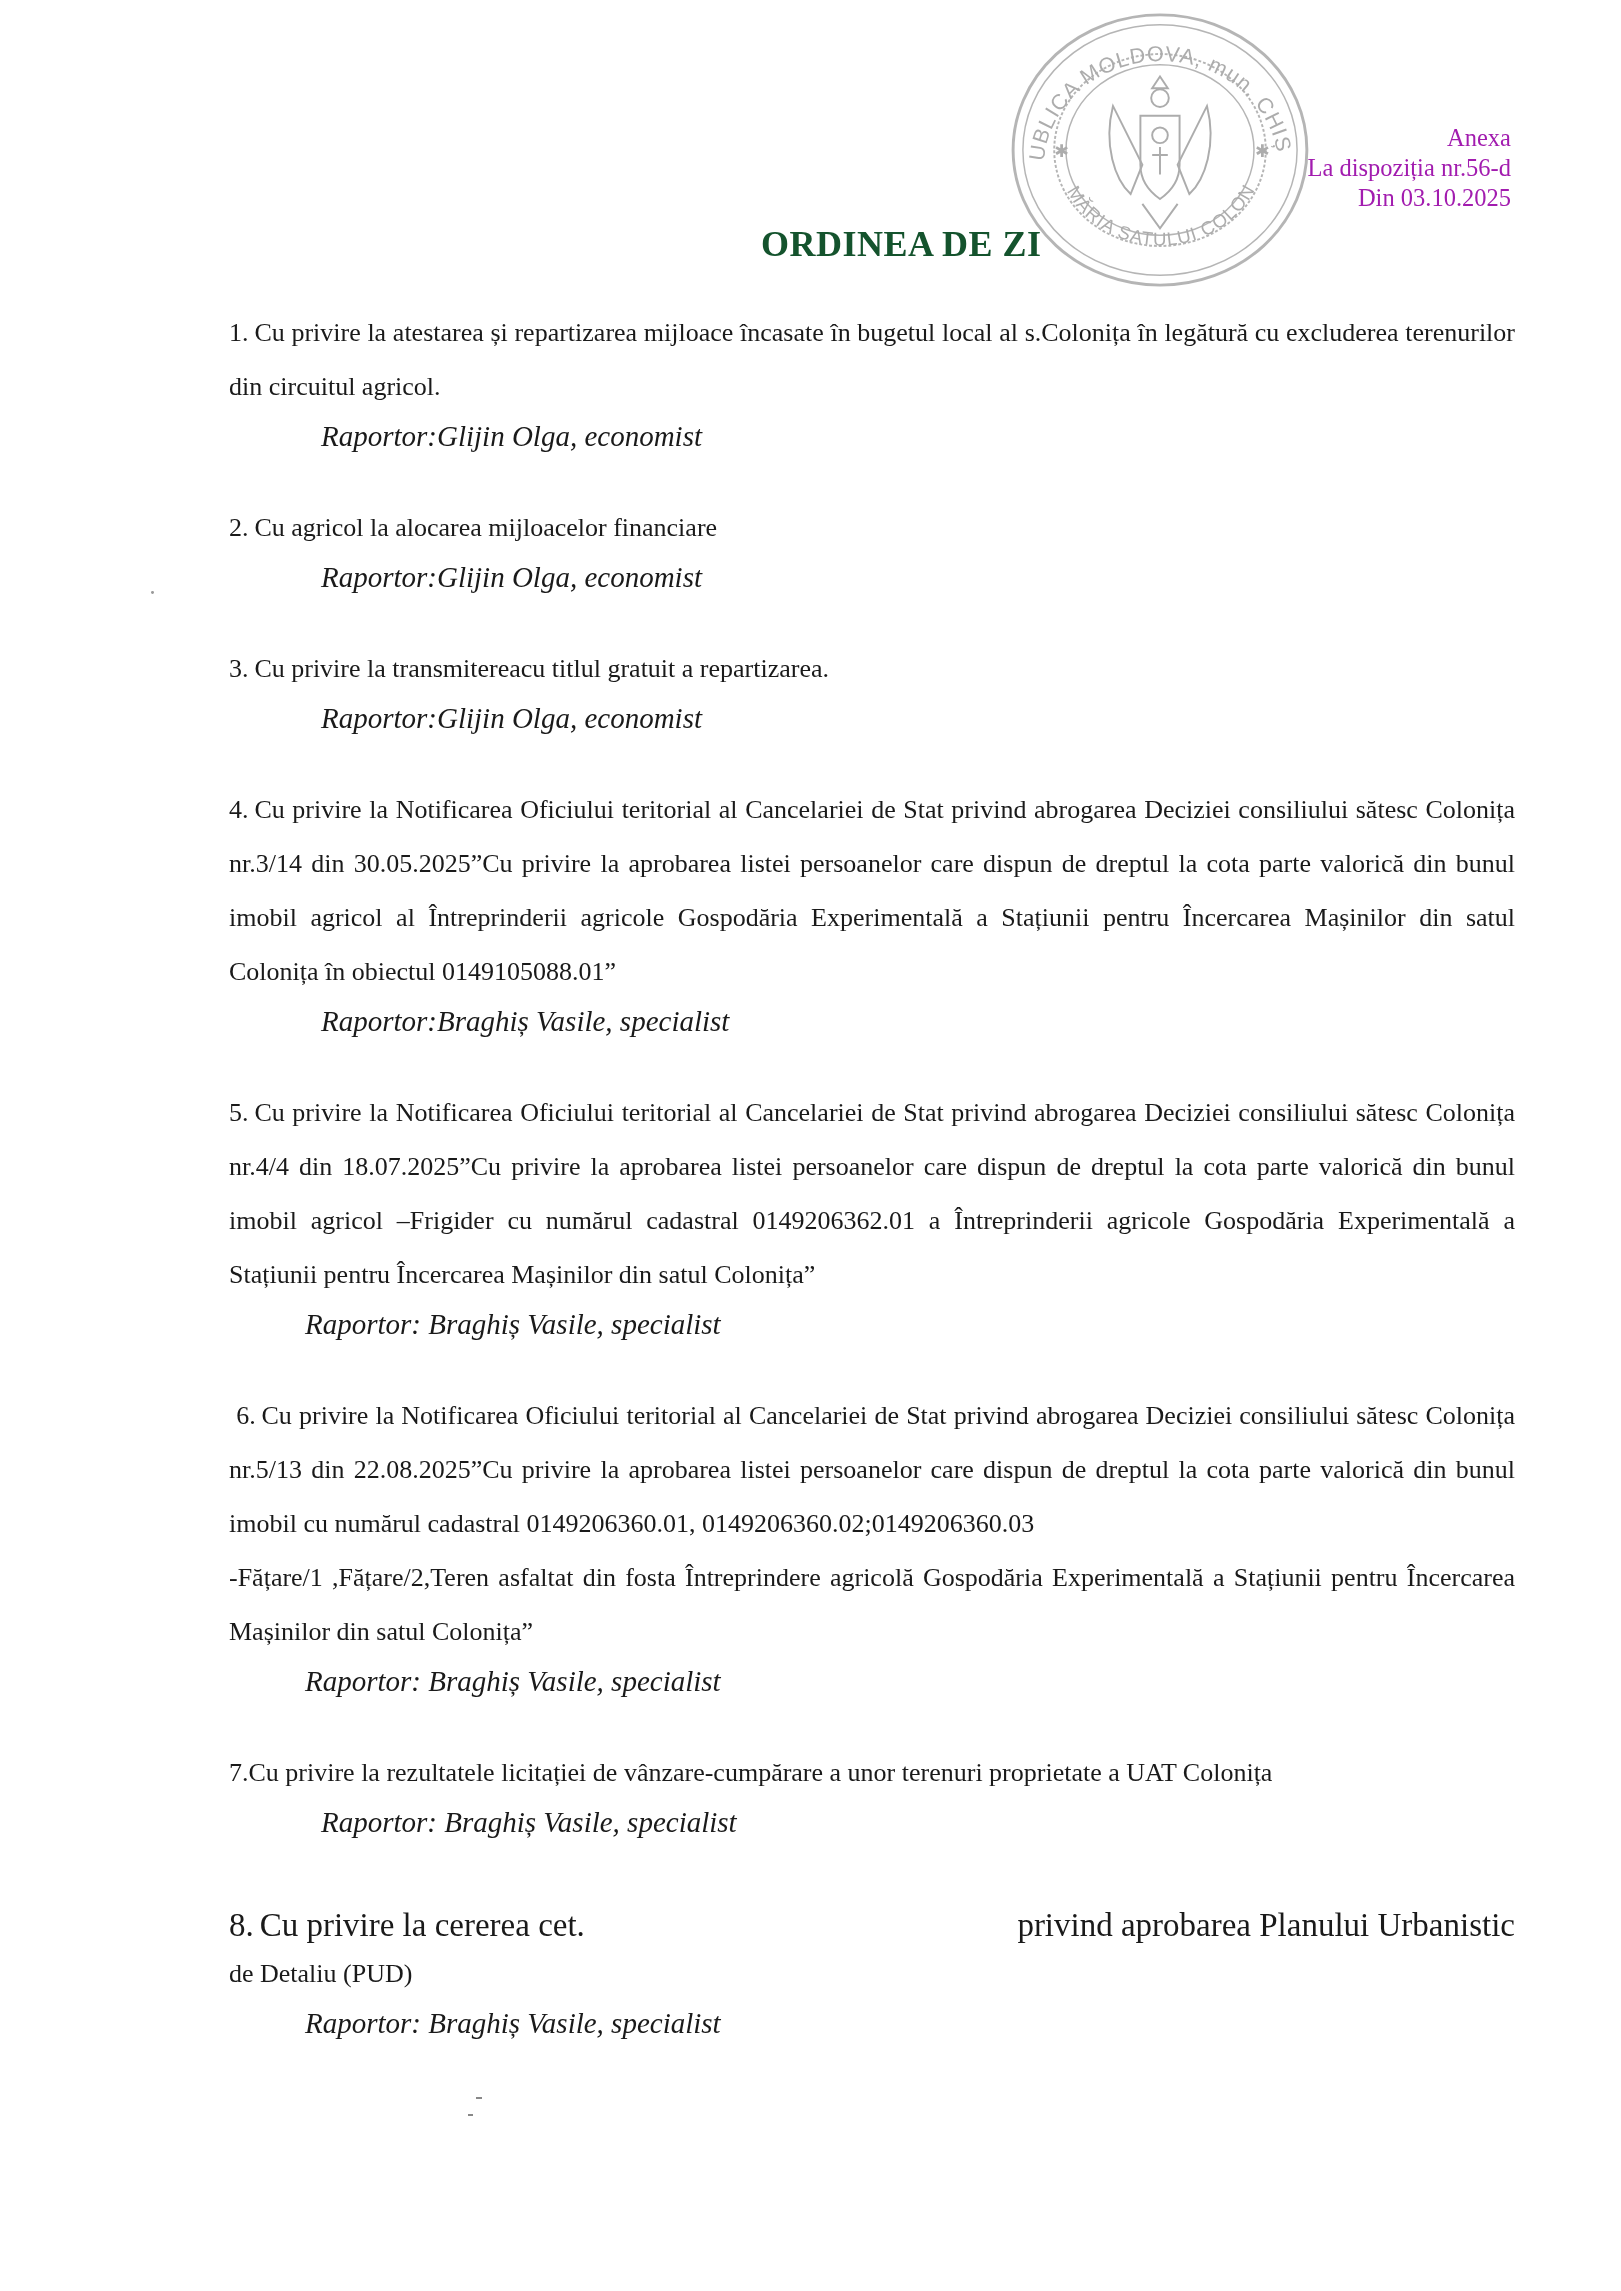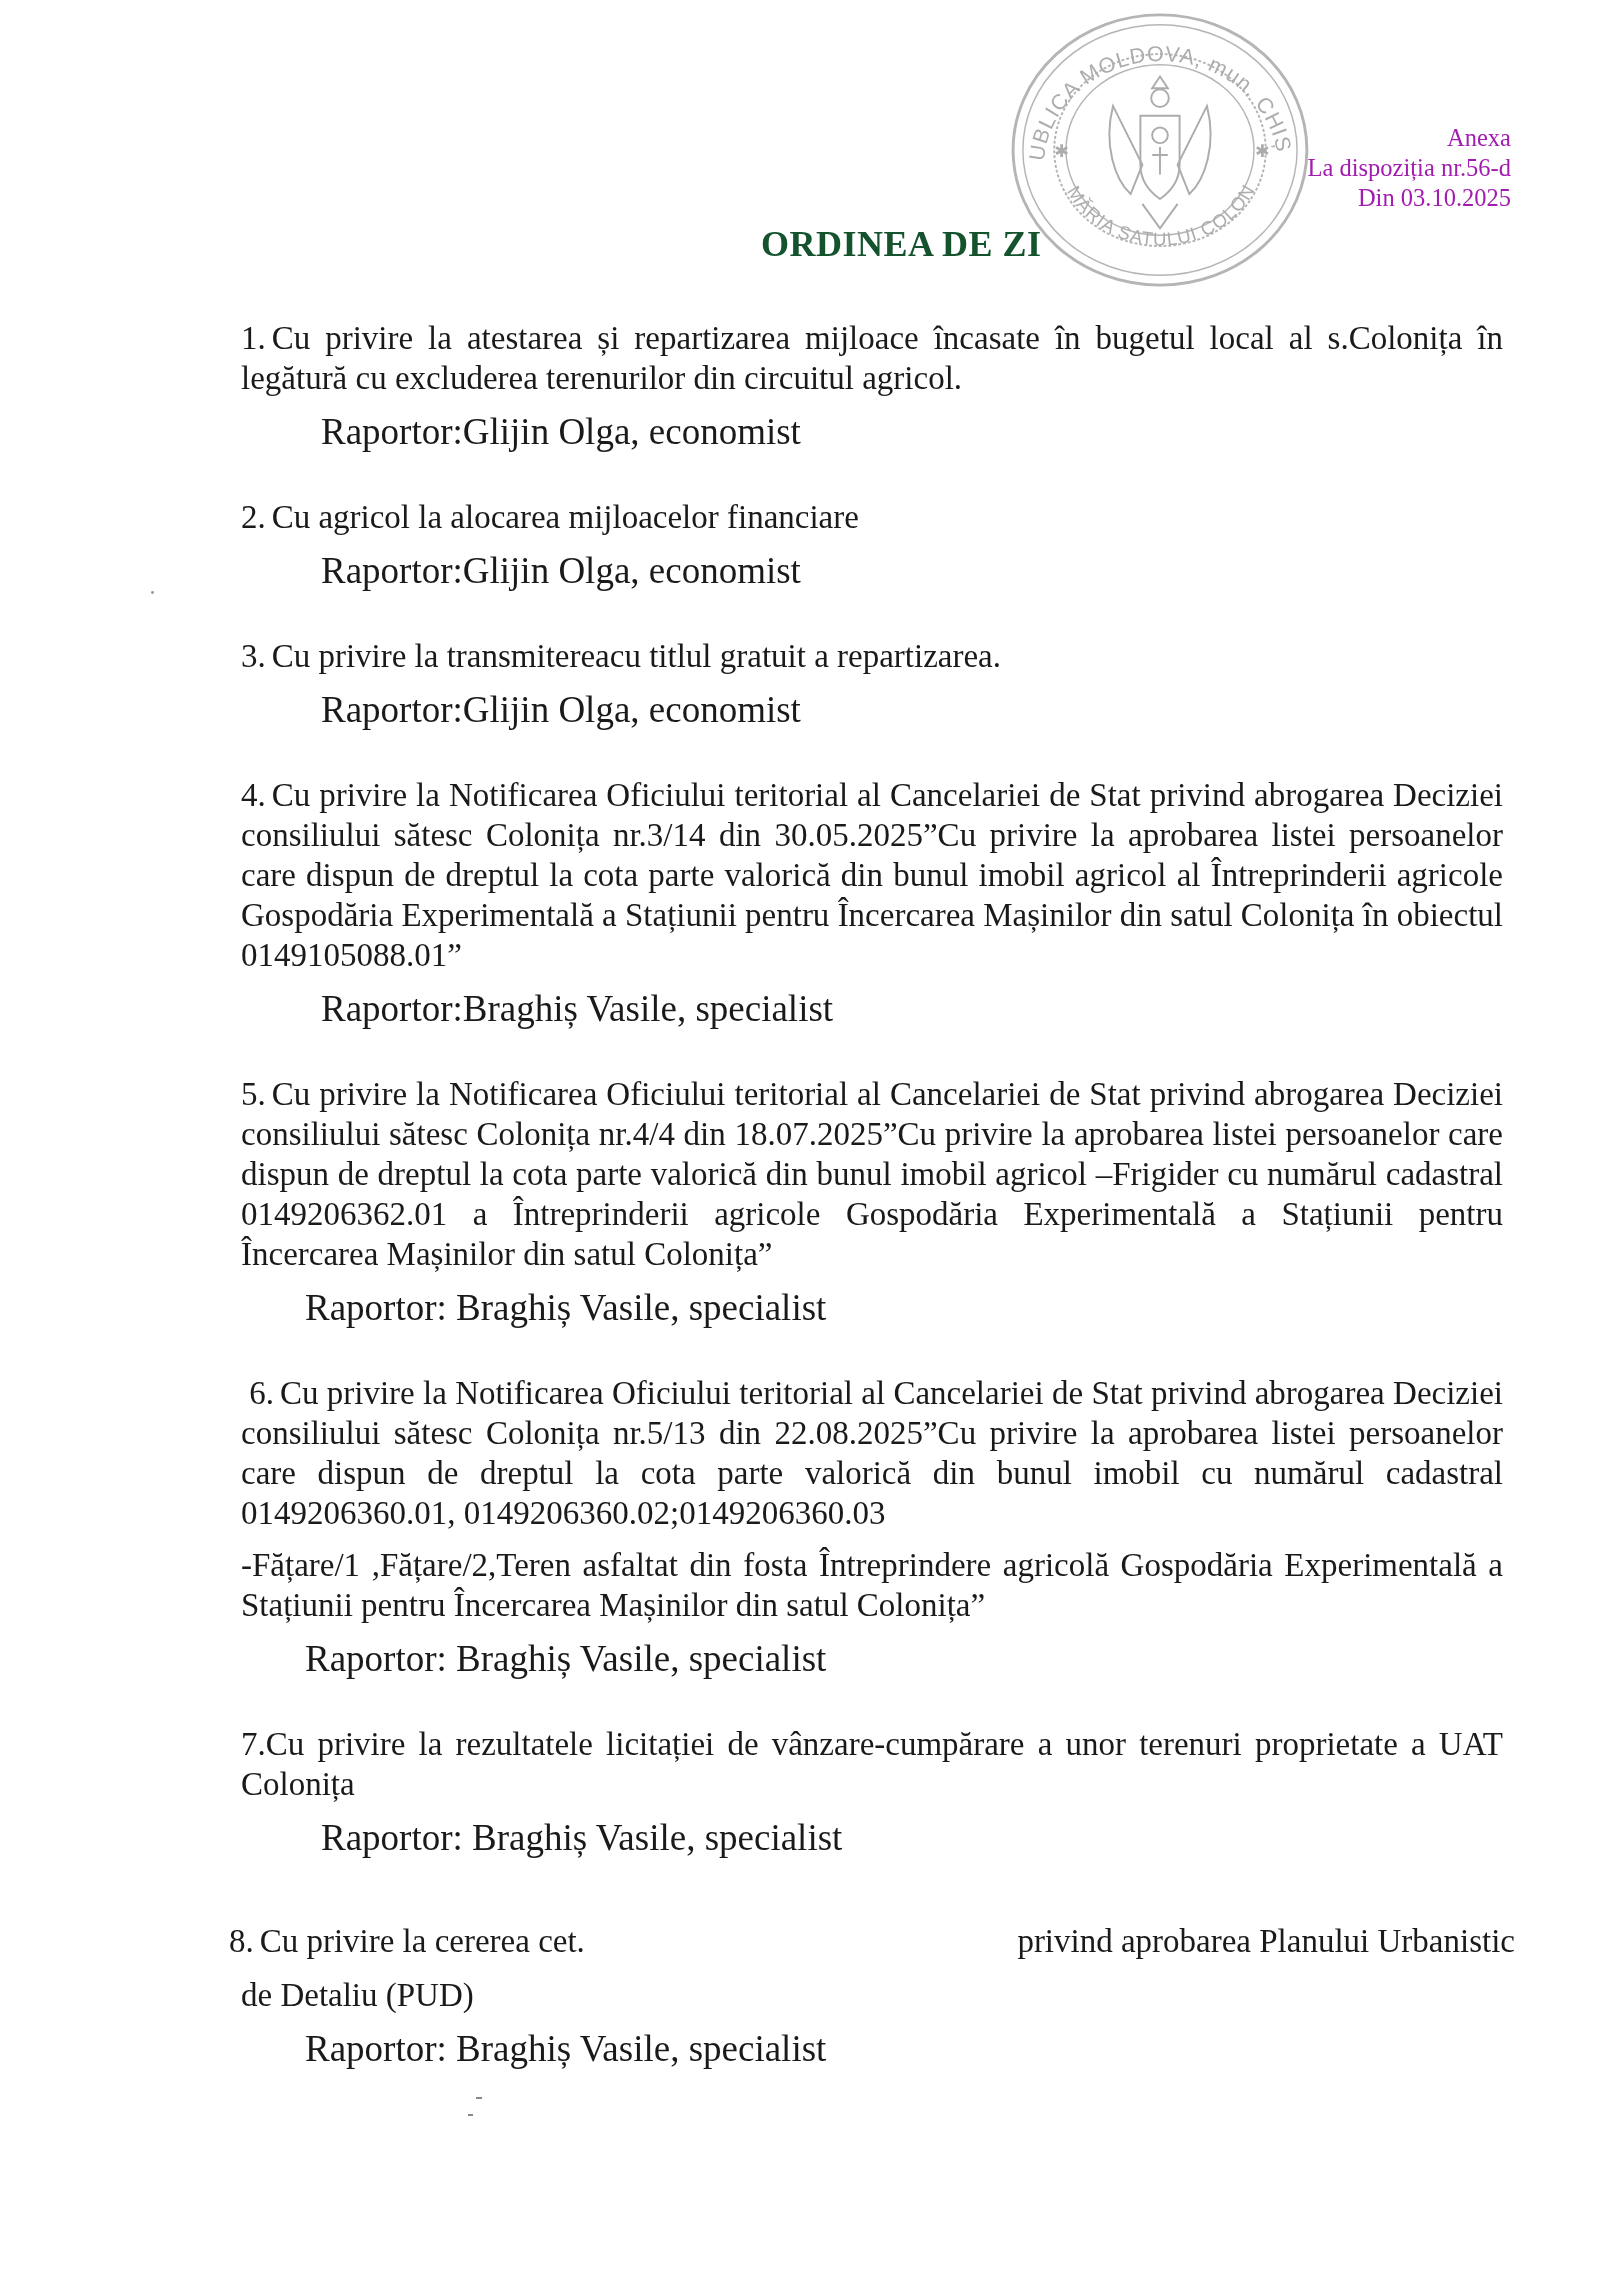--- a/index.html
+++ b/index.html
@@ -52,34 +52,35 @@
   .agenda {
     position: absolute;
     left: 229px;
     top: 306px;
     width: 1286px;
   }
   .item {
     margin: 0 0 43px 0;
   }
   .item-text {
-    font-size: 33px;
-    line-height: 40px;
+    font-size: 26px;
+    line-height: 54px;
     text-align: justify;
-    margin: 12px;
+    margin: 0;
   }
   .item-text.nojust {
     text-align: left;
   }
   .item-number {
     margin-right: 5.9px;
   }
   .rapporteur {
-    font-size: 37px;
+    font-size: 29px;
     line-height: 44px;
+    font-style: italic;
     margin: 0 0 0 92px;
   }
   .rapporteur.shift {
     margin-left: 76px;
   }
   .item-8-line {
     display: flex;
     justify-content: space-between;
     font-size: 33px;
     line-height: 44px;

